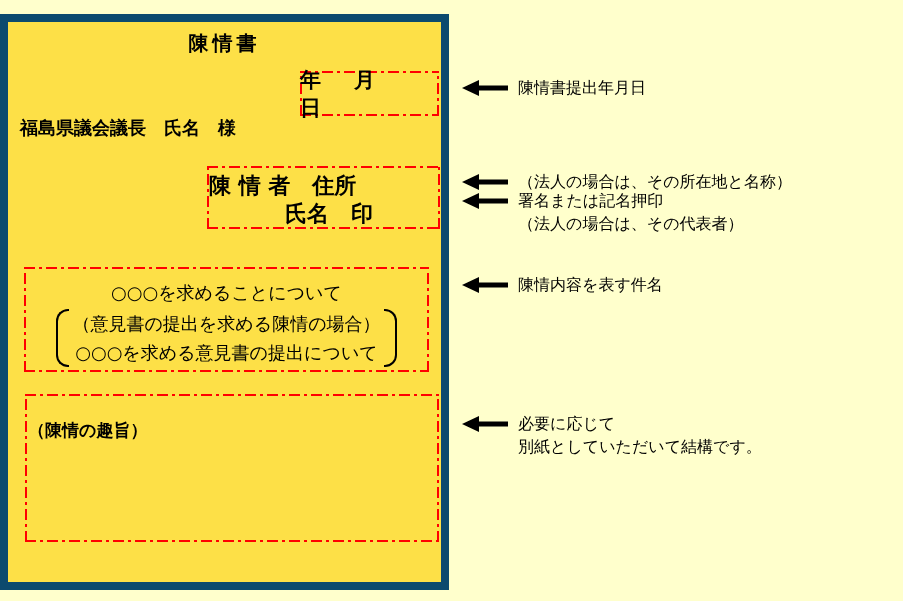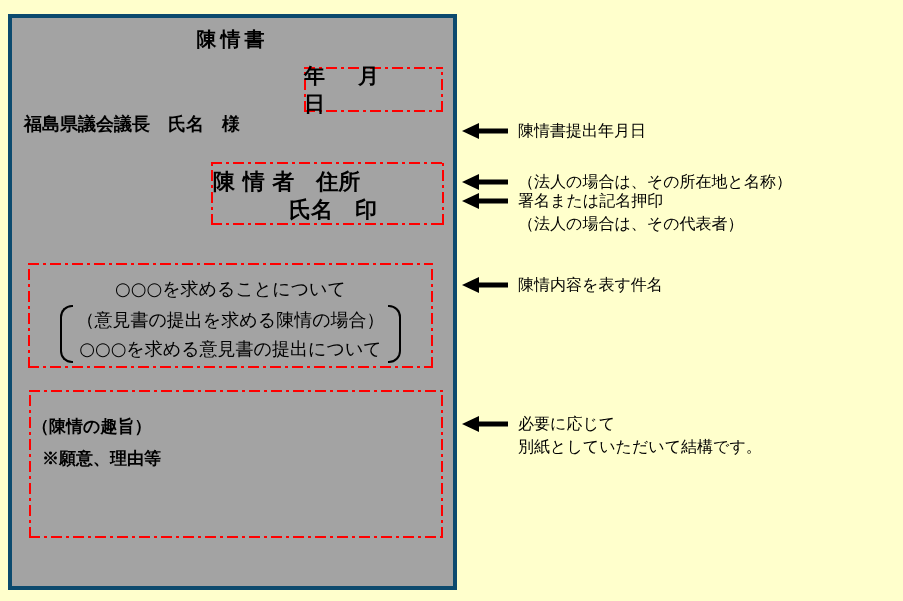--- a/index.html
+++ b/index.html
@@ -1,22 +1,22 @@
 <!DOCTYPE html>
 <html><head>
 <meta charset="utf-8">
 <style>
   * { margin:0; padding:0; box-sizing:border-box; }
   html,body { width:903px; height:601px; }
   body { font-family:"DejaVu Serif", serif; color:#000000; }
   .canvas { position:relative; width:903px; height:601px; background:#FFFFCC; overflow:hidden; }
 
   
-  .document { position:absolute; left:8px; top:14px; width:449px; height:576px;
-              background:#a3a3a3; border:4px solid #0c4a6e; }
+  .document { position:absolute; left:0; top:14px; width:449px; height:576px;
+              background:#fde047; border:8px solid #0c4a6e; }
 
   .doc-title { position:absolute; top:8px; left:0; width:100%; text-align:center;
                font-size:20px; font-weight:bold; letter-spacing:4px; }
 
   
   .dashdot {
     background-image:
       repeating-linear-gradient(90deg,#FF0000 0 11px,transparent 11px 15px,#FF0000 15px 18px,transparent 18px 22px),
       repeating-linear-gradient(90deg,#FF0000 0 11px,transparent 11px 15px,#FF0000 15px 18px,transparent 18px 22px),
       repeating-linear-gradient(0deg,#FF0000 0 11px,transparent 11px 15px,#FF0000 15px 18px,transparent 18px 22px),
@@ -48,21 +48,21 @@
   .purpose-box { position:absolute; left:17px; top:372px; width:414px; height:148px;
                  padding:25px 0 0 3px; font-size:17px; font-weight:bold; }
   .purpose-line2 { margin-top:9px;  padding-left:10px; }
   .purpose-line3 { margin-top:31px; padding-left:10px; }
 
   
   .annotation { position:absolute; left:462px; display:flex; align-items:flex-start; gap:8px; }
   .annotation svg { flex-shrink:0; display:block; }
   .ann-text { font-family:"DejaVu Sans", sans-serif; font-size:16px; line-height:23px;
               margin-top:-4px; white-space:nowrap; }
-  .a1 { top:80px;margin-top:43px; }
+  .a1 { top:80px; }
   .a2 { top:158px;margin-top:16px; }
   .a3 { top:193px; }
   .a4 { top:277px; }
   .a5 { top:416px; }
 </style>
 </head>
 <body>
 
 <div class="canvas">
 
@@ -88,21 +88,20 @@
         <div class="subject-alt-lines">
           <div>（意見書の提出を求める陳情の場合）</div>
           <div>○○○を求める意見書の提出について</div>
         </div>
         <div class="bracket bracket-right"></div>
       </div>
     </div>
 
     <div class="purpose-box dashdot">
       <div class="purpose-line1">（陳情の趣旨）</div>
-      <div class="purpose-line2">※願意、理由等</div>
     </div>
 
   </div>
 
   <div class="annotation a1">
     <svg width="48" height="16" viewBox="0 0 48 16">
       <polygon points="0,8 17,0 17,5.5 46,5.5 46,10.5 17,10.5 17,16" fill="#000000"></polygon>
     </svg>
     <div class="ann-text">
       <div>陳情書提出年月日</div>

